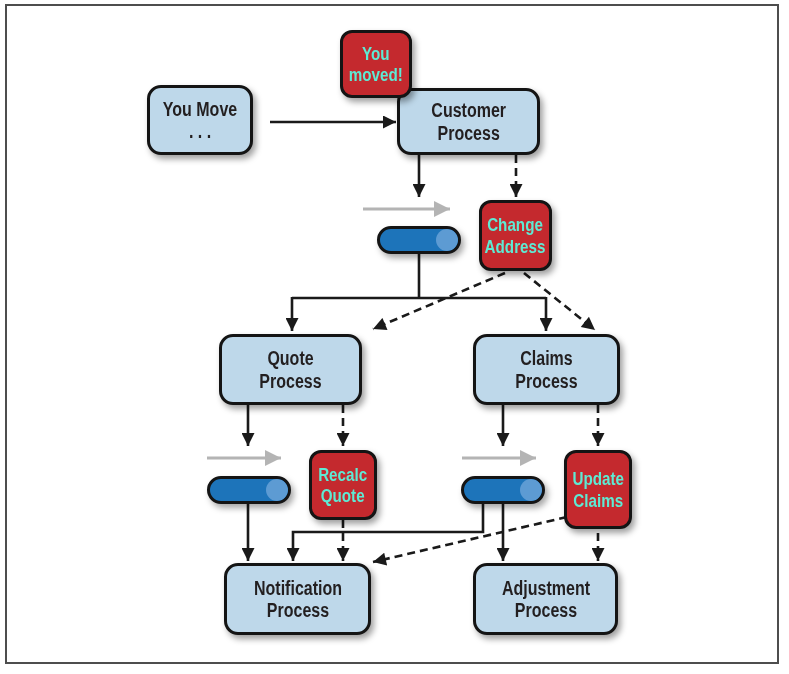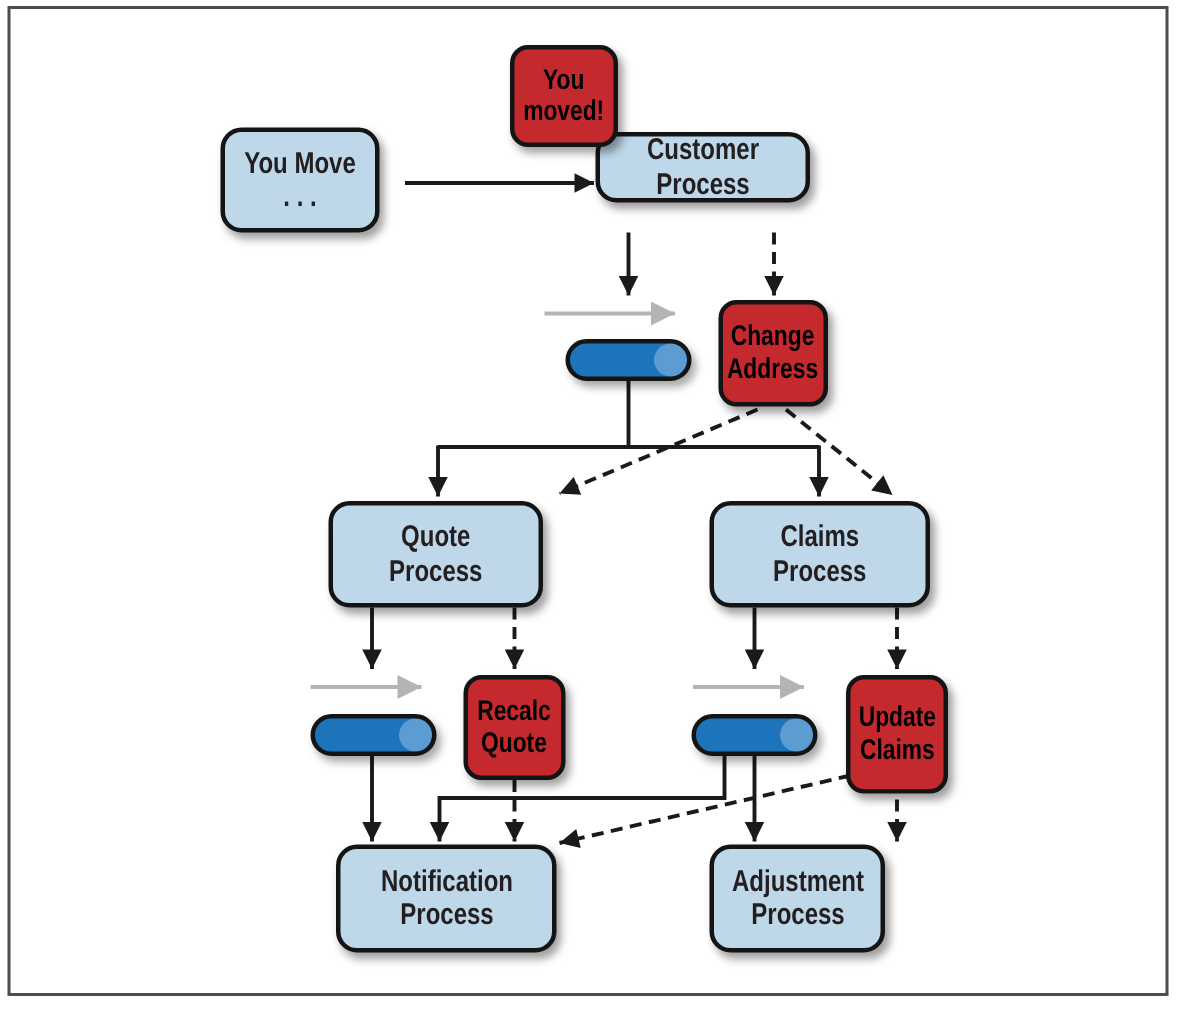--- a/index.html
+++ b/index.html
@@ -26,21 +26,21 @@
     box-shadow: 3px 4px 6px rgba(0,0,0,0.38);
   }
   .node.blue {
     background: var(--box-blue, #bed8ea);
     border-radius: 14px;
     color: var(--text-dark, #231f20);
   }
   .node.red {
     background: var(--box-red, #c4292e);
     border-radius: 12px;
-    color: #000000;
+    color: #5eead4;
   }
   .node .lbl {
     white-space: pre-line;
     font-weight: bold;
     line-height: 1.12;
     transform: scaleX(0.8);
     transform-origin: center center;
   }
   .node.blue .lbl { font-size: 20px; }
   .node.red  .lbl { font-size: 19px; }
@@ -99,39 +99,39 @@
 
     <path d="M363,209 L450,209" stroke="#b4b4b4" stroke-width="2.8" fill="none" marker-end="url(#ahg)"></path>
     <path d="M207,458 L281,458" stroke="#b4b4b4" stroke-width="2.8" fill="none" marker-end="url(#ahg)"></path>
     <path d="M462,458 L536,458" stroke="#b4b4b4" stroke-width="2.8" fill="none" marker-end="url(#ahg)"></path>
   </svg>
 
   <div class="node blue" style="left:147px; top:85px; width:106px; height:70px;">
     <span class="lbl">You Move . . .</span>
   </div>
 
-  <div class="node blue" style="left:397px; top:88px; width:143px; height:47px;">
+  <div class="node blue" style="left:397px; top:88px; width:143px; height:67px;">
     <span class="lbl">Customer
 Process</span>
   </div>
 
   <div class="node blue" style="left:219px; top:334px; width:143px; height:71px;">
     <span class="lbl">Quote Process</span>
   </div>
 
   <div class="node blue" style="left:473px; top:334px; width:147px; height:71px;">
     <span class="lbl">Claims Process</span>
   </div>
 
   <div class="node blue" style="left:224px; top:563px; width:147px; height:72px;">
     <span class="lbl">Notification
 Process</span>
   </div>
 
-  <div class="node blue" style="left:473px; top:563px; width:117px; height:72px;">
+  <div class="node blue" style="left:473px; top:563px; width:145px; height:72px;">
     <span class="lbl">Adjustment
 Process</span>
   </div>
 
   <div class="node red" style="left:340px; top:30px; width:72px; height:68px;">
     <span class="lbl">You
 moved!</span>
   </div>
 
   <div class="node red" style="left:309px; top:450px; width:68px; height:70px;">

